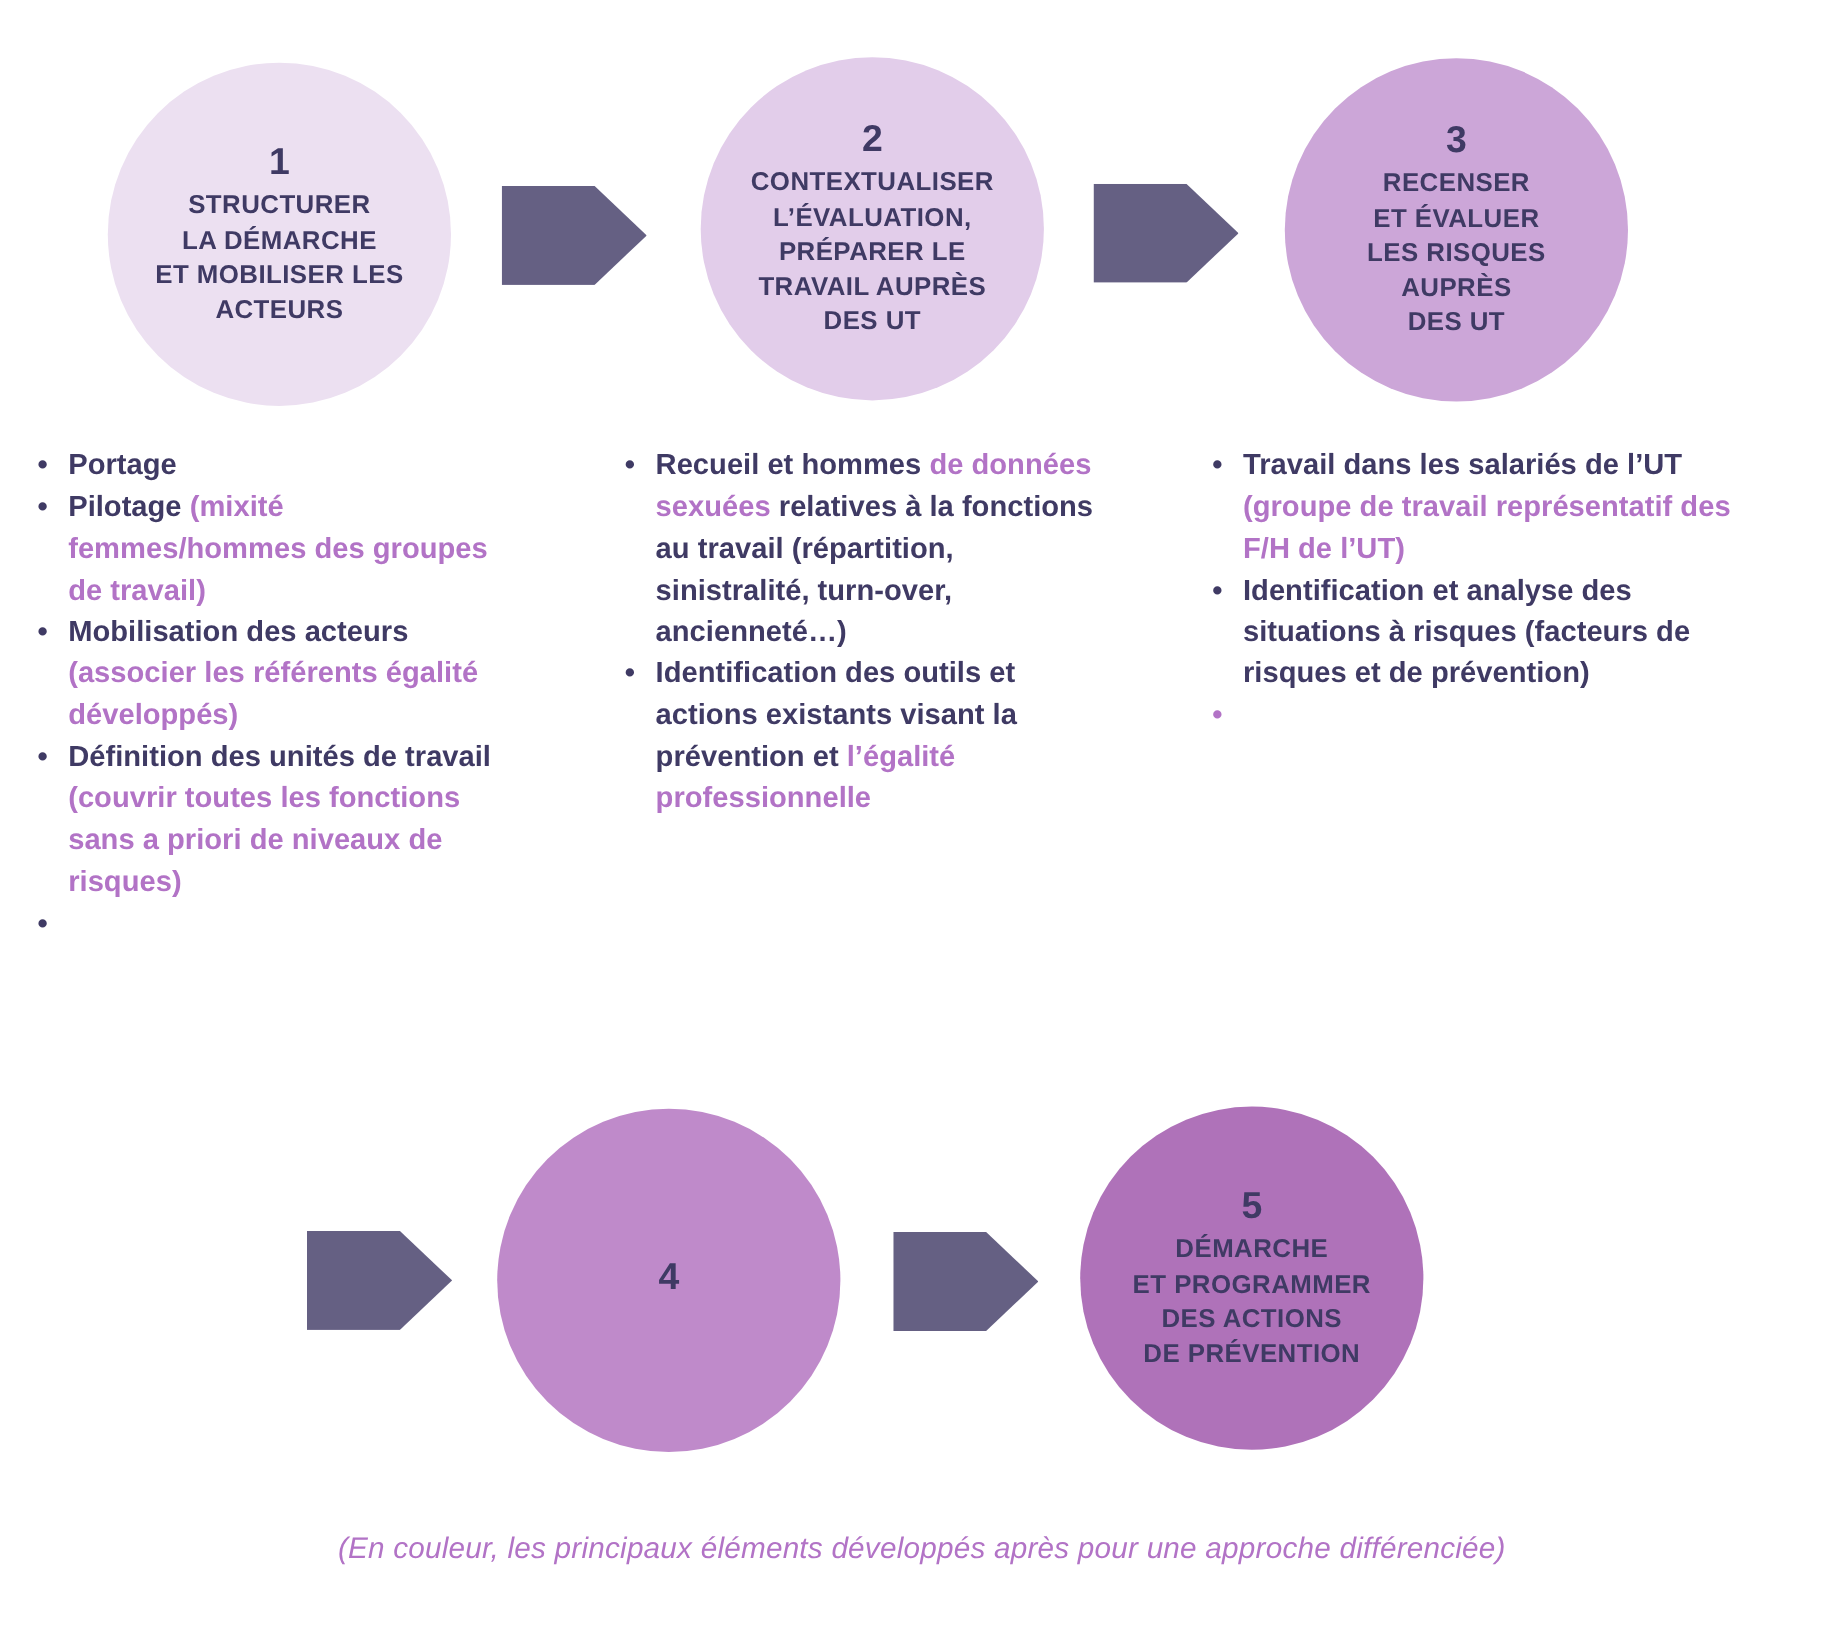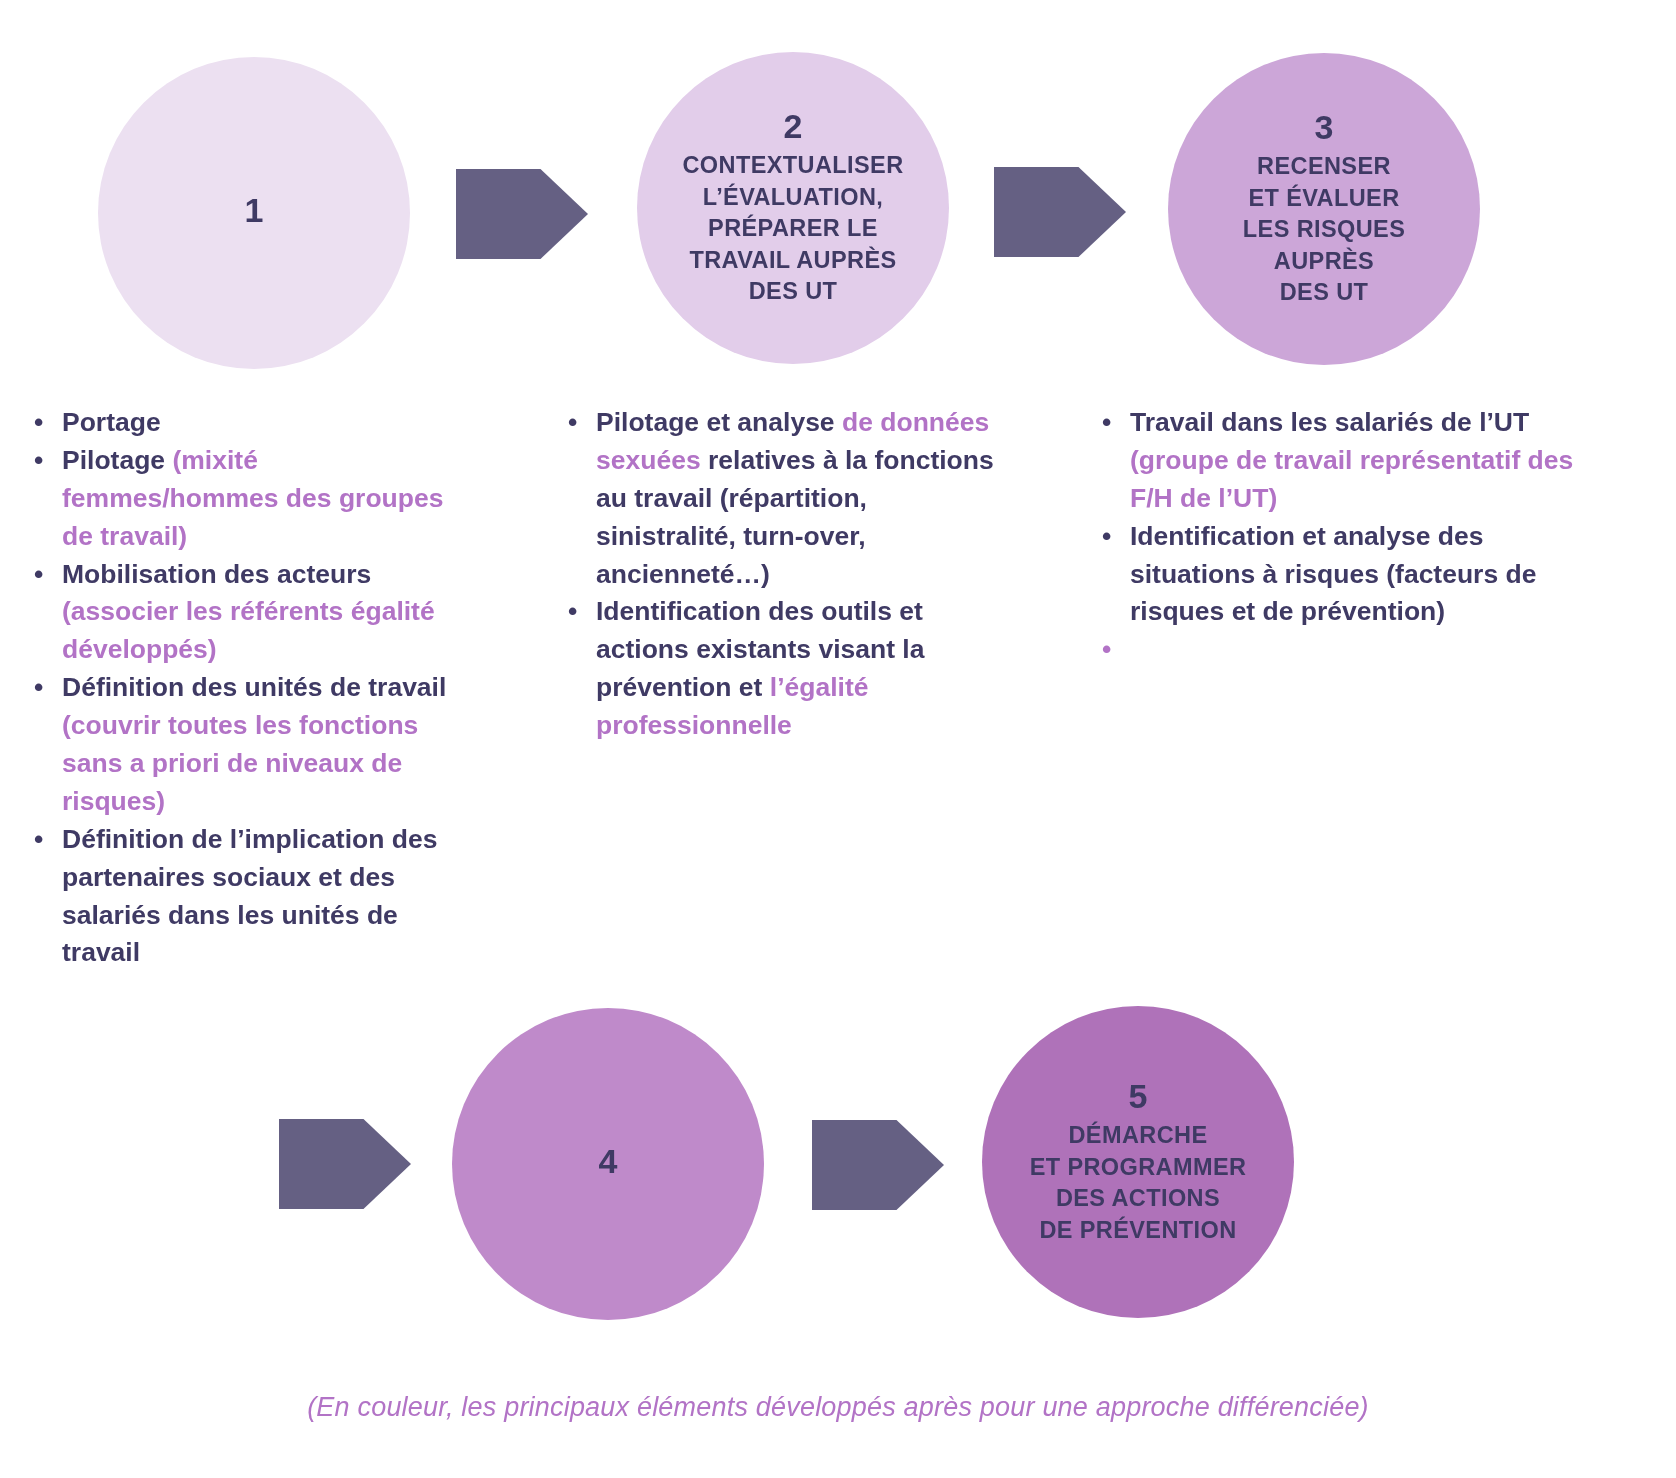--- a/index.html
+++ b/index.html
@@ -49,20 +49,24 @@
     position:absolute;left:0;top:1392px;width:100%;text-align:center;
     font-style:italic;font-size:27px;font-weight:normal;color:var(--accent);
     letter-spacing:0.2px;
   }
 </style>
 </head>
 <body>
 
 <div class="circle c1" style="background: rgb(236, 224, 241);">
   <div class="num">1</div>
+  <div class="ctitle">STRUCTURER
+LA DÉMARCHE
+ET MOBILISER LES
+ACTEURS</div>
 </div>
 
 <div class="arrow a1" style="background: rgb(101, 96, 131);"></div>
 
 <div class="circle c2" style="background: rgb(226, 205, 234);">
   <div class="num">2</div>
   <div class="ctitle">CONTEXTUALISER
 L’ÉVALUATION,
 PRÉPARER LE
 TRAVAIL AUPRÈS
@@ -78,24 +82,24 @@
 LES RISQUES
 AUPRÈS
 DES UT</div>
 </div>
 
 <ul class="col col-1">
     <li><span class="marker">•</span><span class="">Portage</span></li>
     <li><span class="marker">•</span><span class="">Pilotage </span><span class="accent">(mixité femmes/hommes des groupes de travail)</span></li>
     <li><span class="marker">•</span><span class="">Mobilisation des acteurs </span><span class="accent">(associer les référents égalité développés)</span></li>
     <li><span class="marker">•</span><span class="">Définition des unités de travail </span><span class="accent">(couvrir toutes les fonctions sans a priori de niveaux de risques)</span></li>
-    <li><span class="marker">•</span><span class="">Définition de l’implication des partenaires sociaux et des salariés dans les unités de travail</span></li>
+    <li><span class="marker">•</span></li>
   </ul>
 <ul class="col col-2">
-    <li><span class="marker">•</span><span class="">Pilotage et analyse </span><span class="accent">de données sexuées </span><span class="">relatives à la fonctions au travail (répartition, sinistralité, turn-over, ancienneté…)</span></li>
+    <li><span class="marker">•</span><span class="">Recueil et hommes </span><span class="accent">de données sexuées </span><span class="">relatives à la fonctions au travail (répartition, sinistralité, turn-over, ancienneté…)</span></li>
     <li><span class="marker">•</span><span class="">Identification des outils et actions existants visant la prévention et </span><span class="accent">l’égalité professionnelle</span></li>
   </ul>
 <ul class="col col-3">
     <li><span class="marker">•</span><span class="">Travail dans les salariés de l’UT </span><span class="accent">(groupe de travail représentatif des F/H de l’UT)</span></li>
     <li><span class="marker">•</span><span class="">Identification et analyse des situations à risques (facteurs de risques et de prévention)</span></li>
     <li><span class="marker accent">•</span></li>
   </ul>
 
 <div class="arrow a3" style="background: rgb(101, 96, 131);"></div>
 

